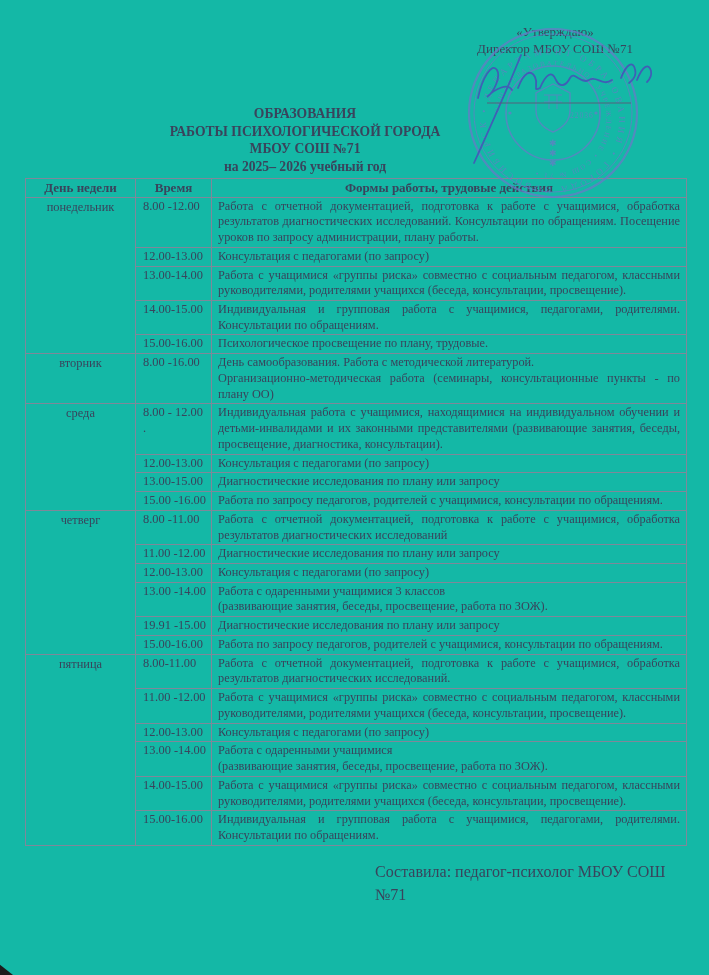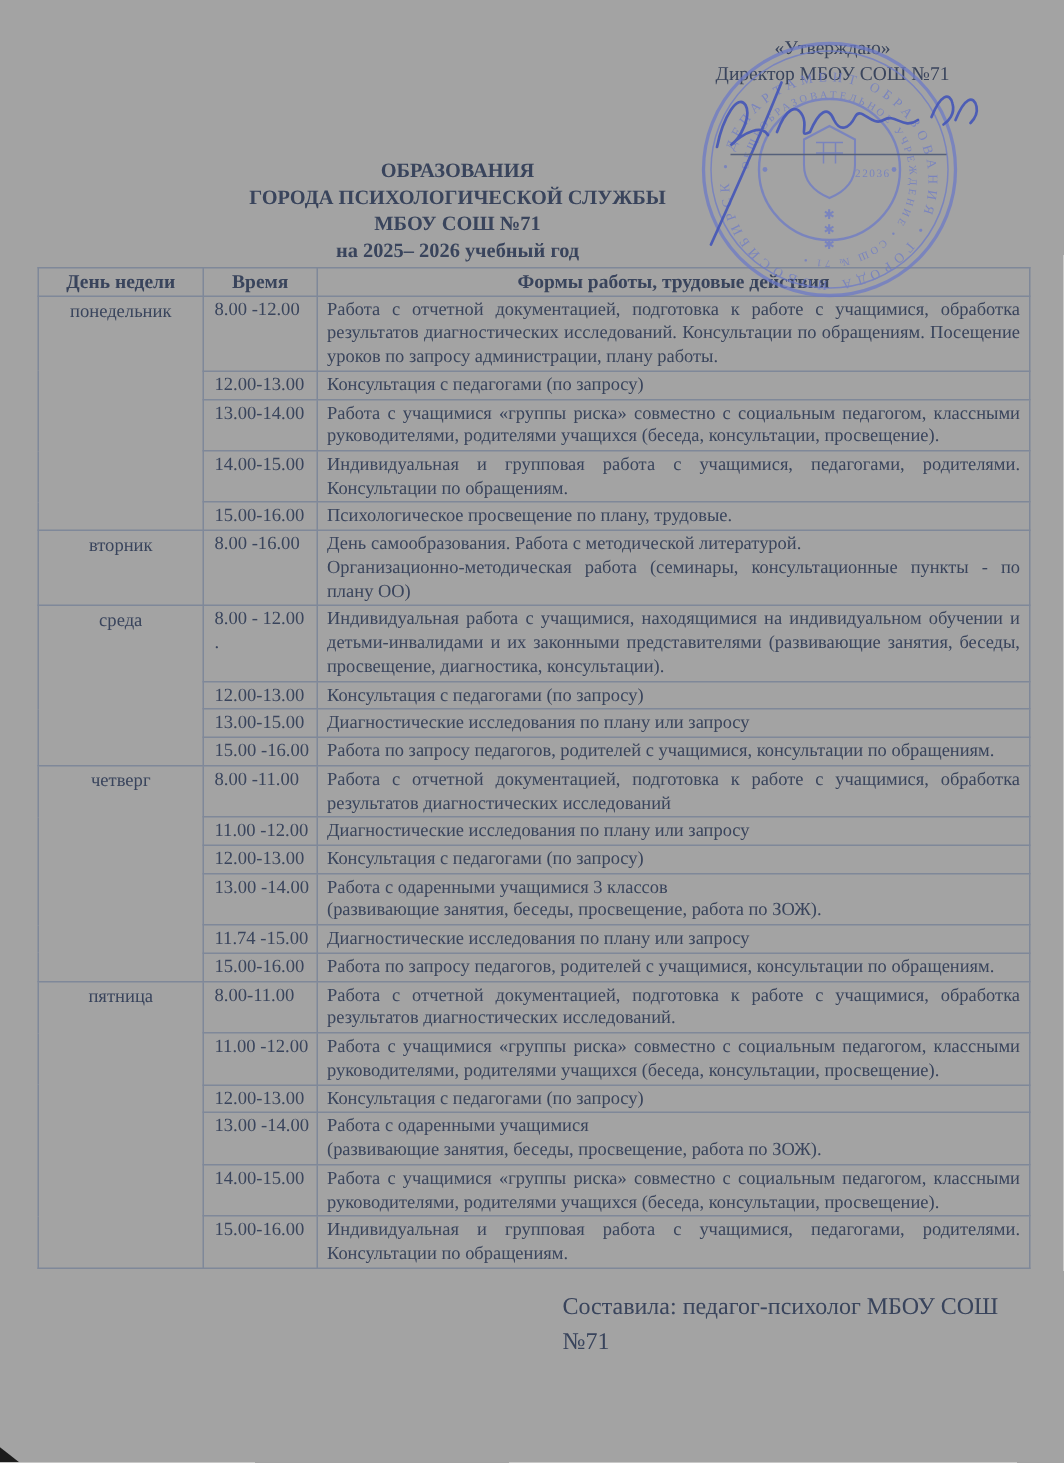--- a/index.html
+++ b/index.html
@@ -6,21 +6,21 @@
     --ink:#39445c;
     --border:#7f8899;
     --stamp:#6b79c8;
     --sig:#4456b8;
   }
   html,body{margin:0;padding:0;background:#e8e8e6;}
   .page{
     position:relative;
     width:709px;height:975px;
     margin:0 auto;
-    background:#a3a3a3;
+    background:#14b8a6;
     overflow:hidden;
     font-family:"Liberation Serif","DejaVu Serif",serif;
     color:var(--ink);
   }
   
   .head{position:relative;height:178px;}
   .approval{
     position:absolute;top:24px;left:410px;width:290px;
     text-align:center;font-size:13px;line-height:1.3;
   }
@@ -118,21 +118,21 @@
         <path d="M518,88 C524,72 531,69 535,77 C539,85 532,92 540,88 C546,74 552,70 556,80 C560,88 566,86 570,78 C574,70 581,85 589,80 C597,75 602,87 612,80"></path>
         <path d="M621,78 C627,63 633,61 635,69 C637,76 632,81 629,83"></path>
         <path d="M637,80 C643,65 649,63 651,71 C652,76 649,80 647,82"></path>
         <path d="M521,55 C511,80 493,121 474,163"></path>
       </g>
       <path d="M487,103 L631,103" stroke="#55607a" stroke-width="1" fill="none"></path>
     </svg>
 
     <div class="title-block">
       <div>ОБРАЗОВАНИЯ</div>
-      <div>ГОРОДА ПСИХОЛОГИЧЕСКОЙ СЛУЖБЫ</div>
+      <div>РАБОТЫ ПСИХОЛОГИЧЕСКОЙ ГОРОДА</div>
       <div>МБОУ СОШ №71</div>
       <div>на 2025– 2026 учебный год</div>
     </div>
   </div>
 
   <table class="sched">
     <colgroup>
       <col class="c-day">
         <col class="c-time">
         <col class="c-act">
@@ -202,21 +202,21 @@
         <tr>
           <td class="time-cell">12.00-13.00</td>
           <td class="activity-cell">Консультация с педагогами (по запросу)</td>
         </tr>
         <tr>
           <td class="time-cell">13.00 -14.00</td>
           <td class="activity-cell">Работа с одаренными учащимися 3 классов
 (развивающие занятия, беседы, просвещение, работа по ЗОЖ).</td>
         </tr>
         <tr>
-          <td class="time-cell">11.74 -15.00</td>
+          <td class="time-cell">19.91 -15.00</td>
           <td class="activity-cell">Диагностические исследования по плану или запросу</td>
         </tr>
         <tr>
           <td class="time-cell">15.00-16.00</td>
           <td class="activity-cell">Работа по запросу педагогов, родителей с учащимися, консультации по обращениям.</td>
         </tr>
         <tr>
           <td class="day-cell" rowspan="6">пятница</td>
           <td class="time-cell">8.00-11.00</td>
           <td class="activity-cell">Работа с отчетной документацией, подготовка к работе с учащимися, обработка результатов диагностических исследований.</td>

